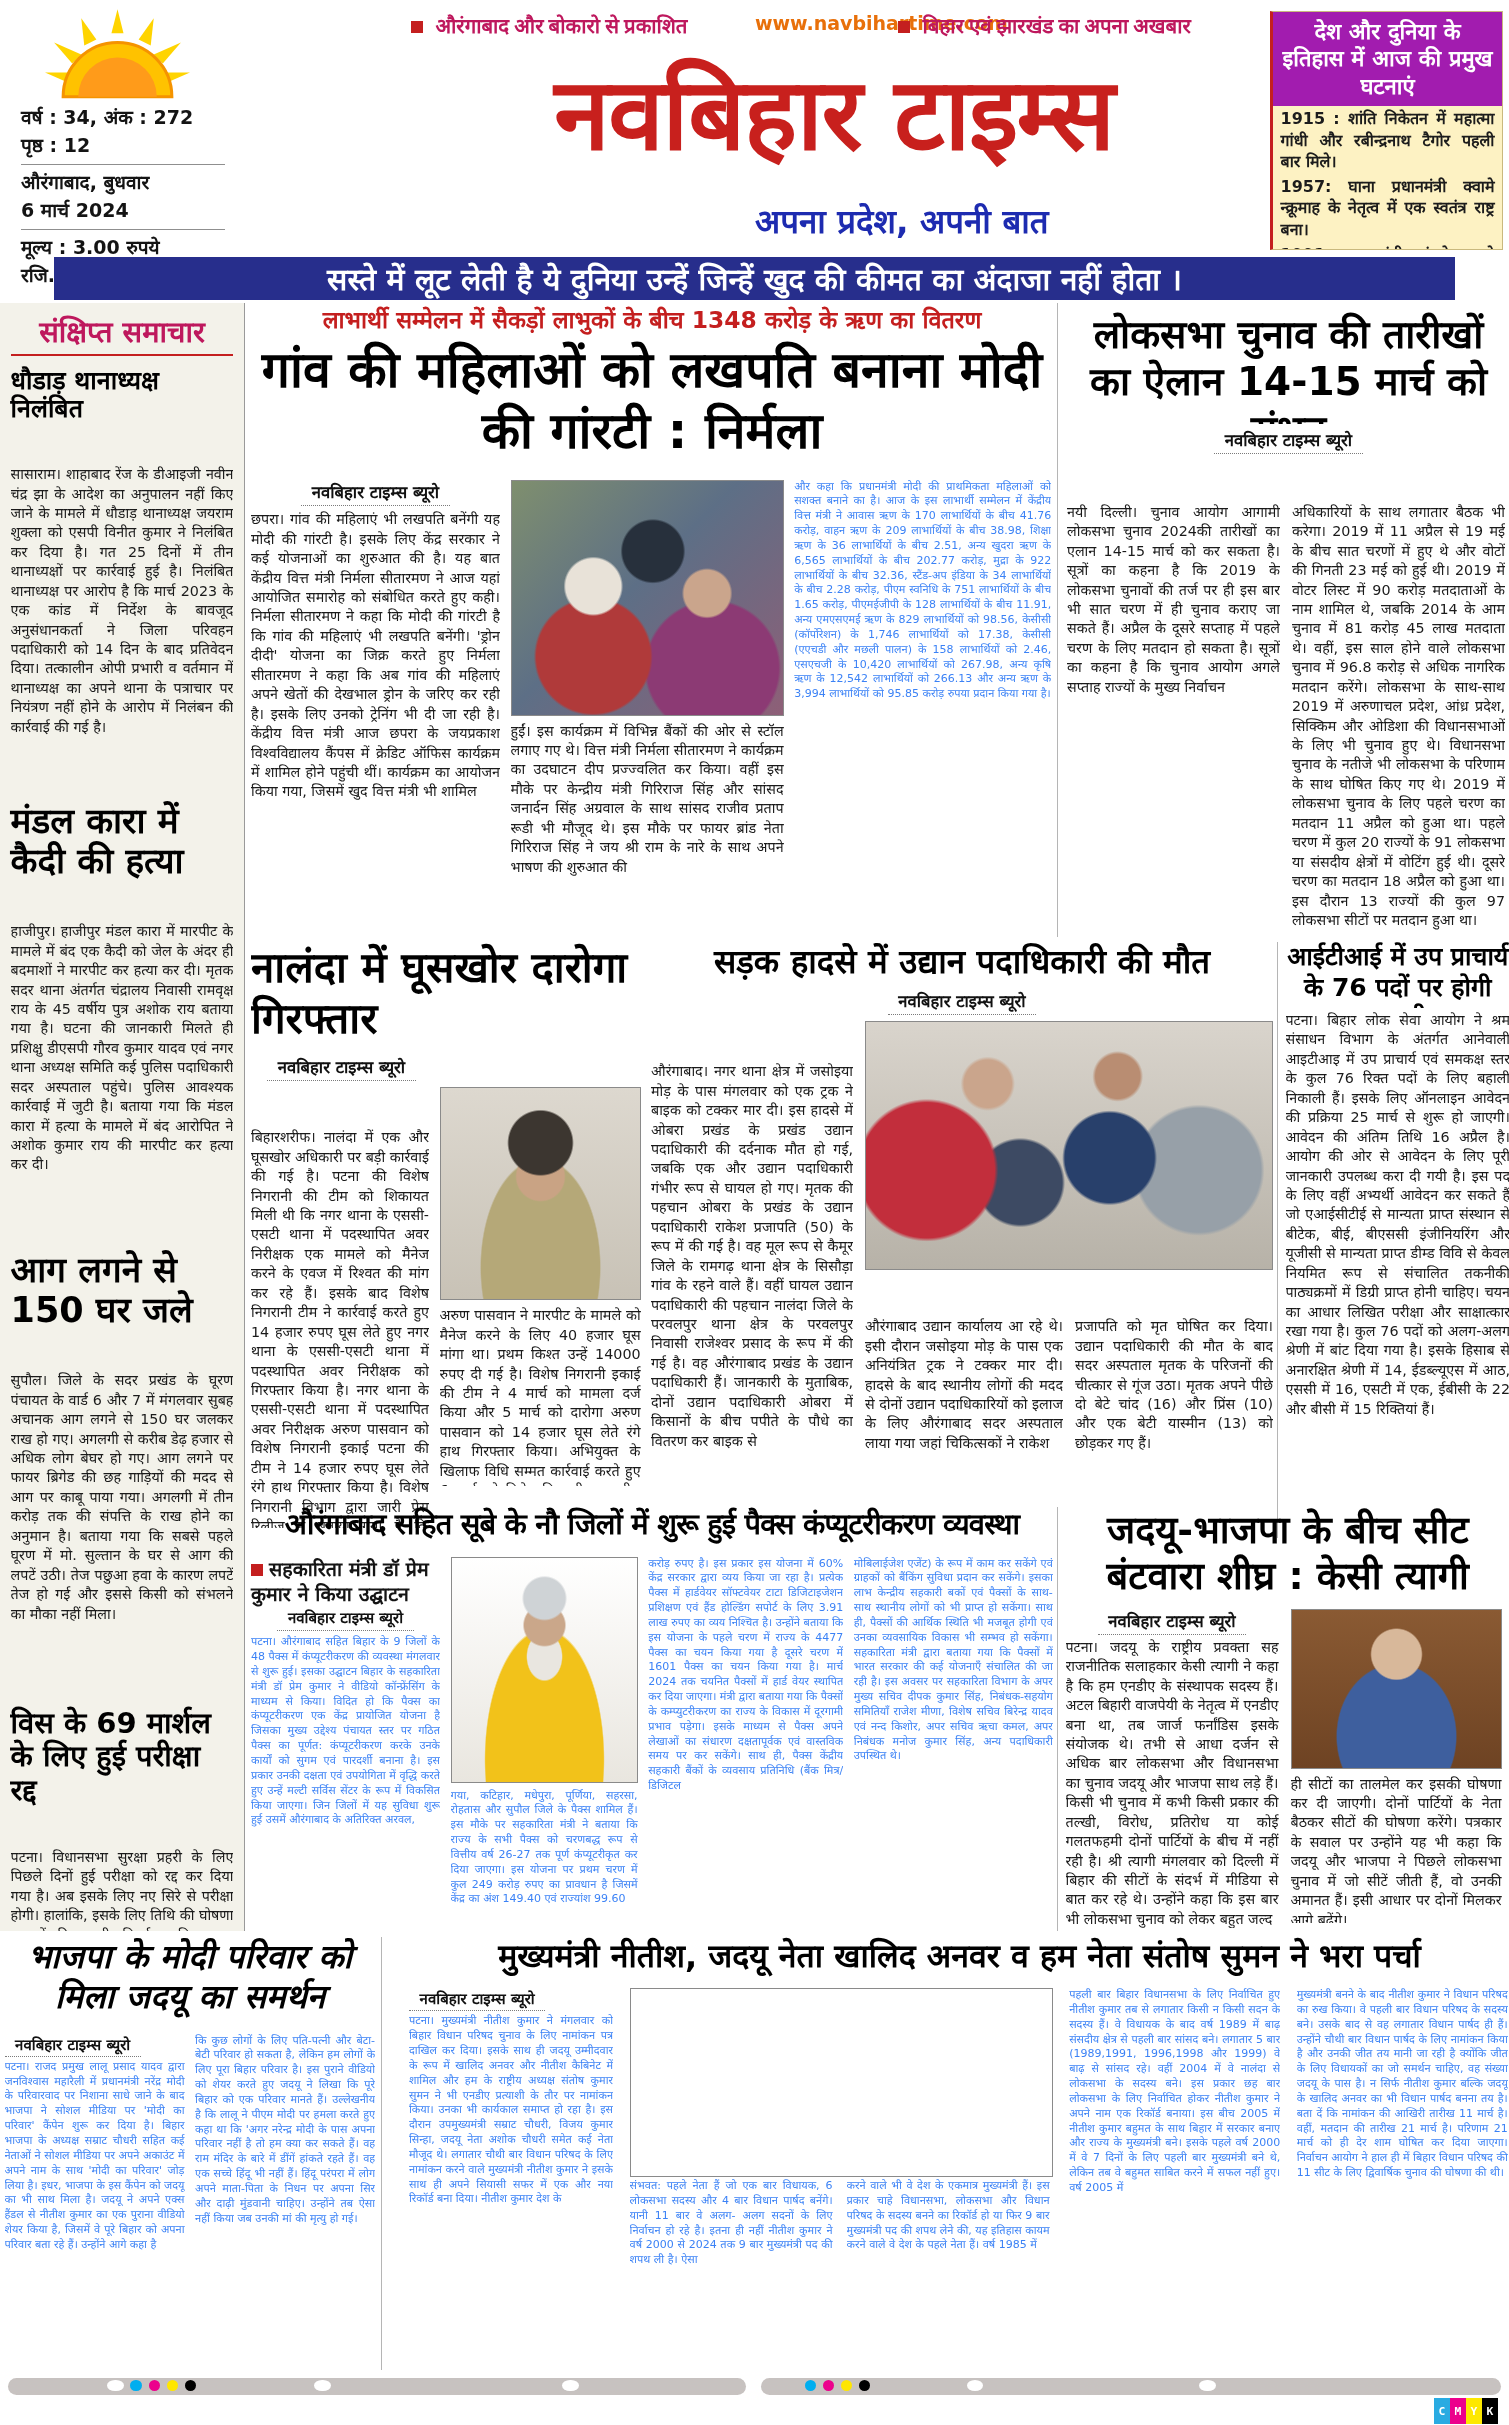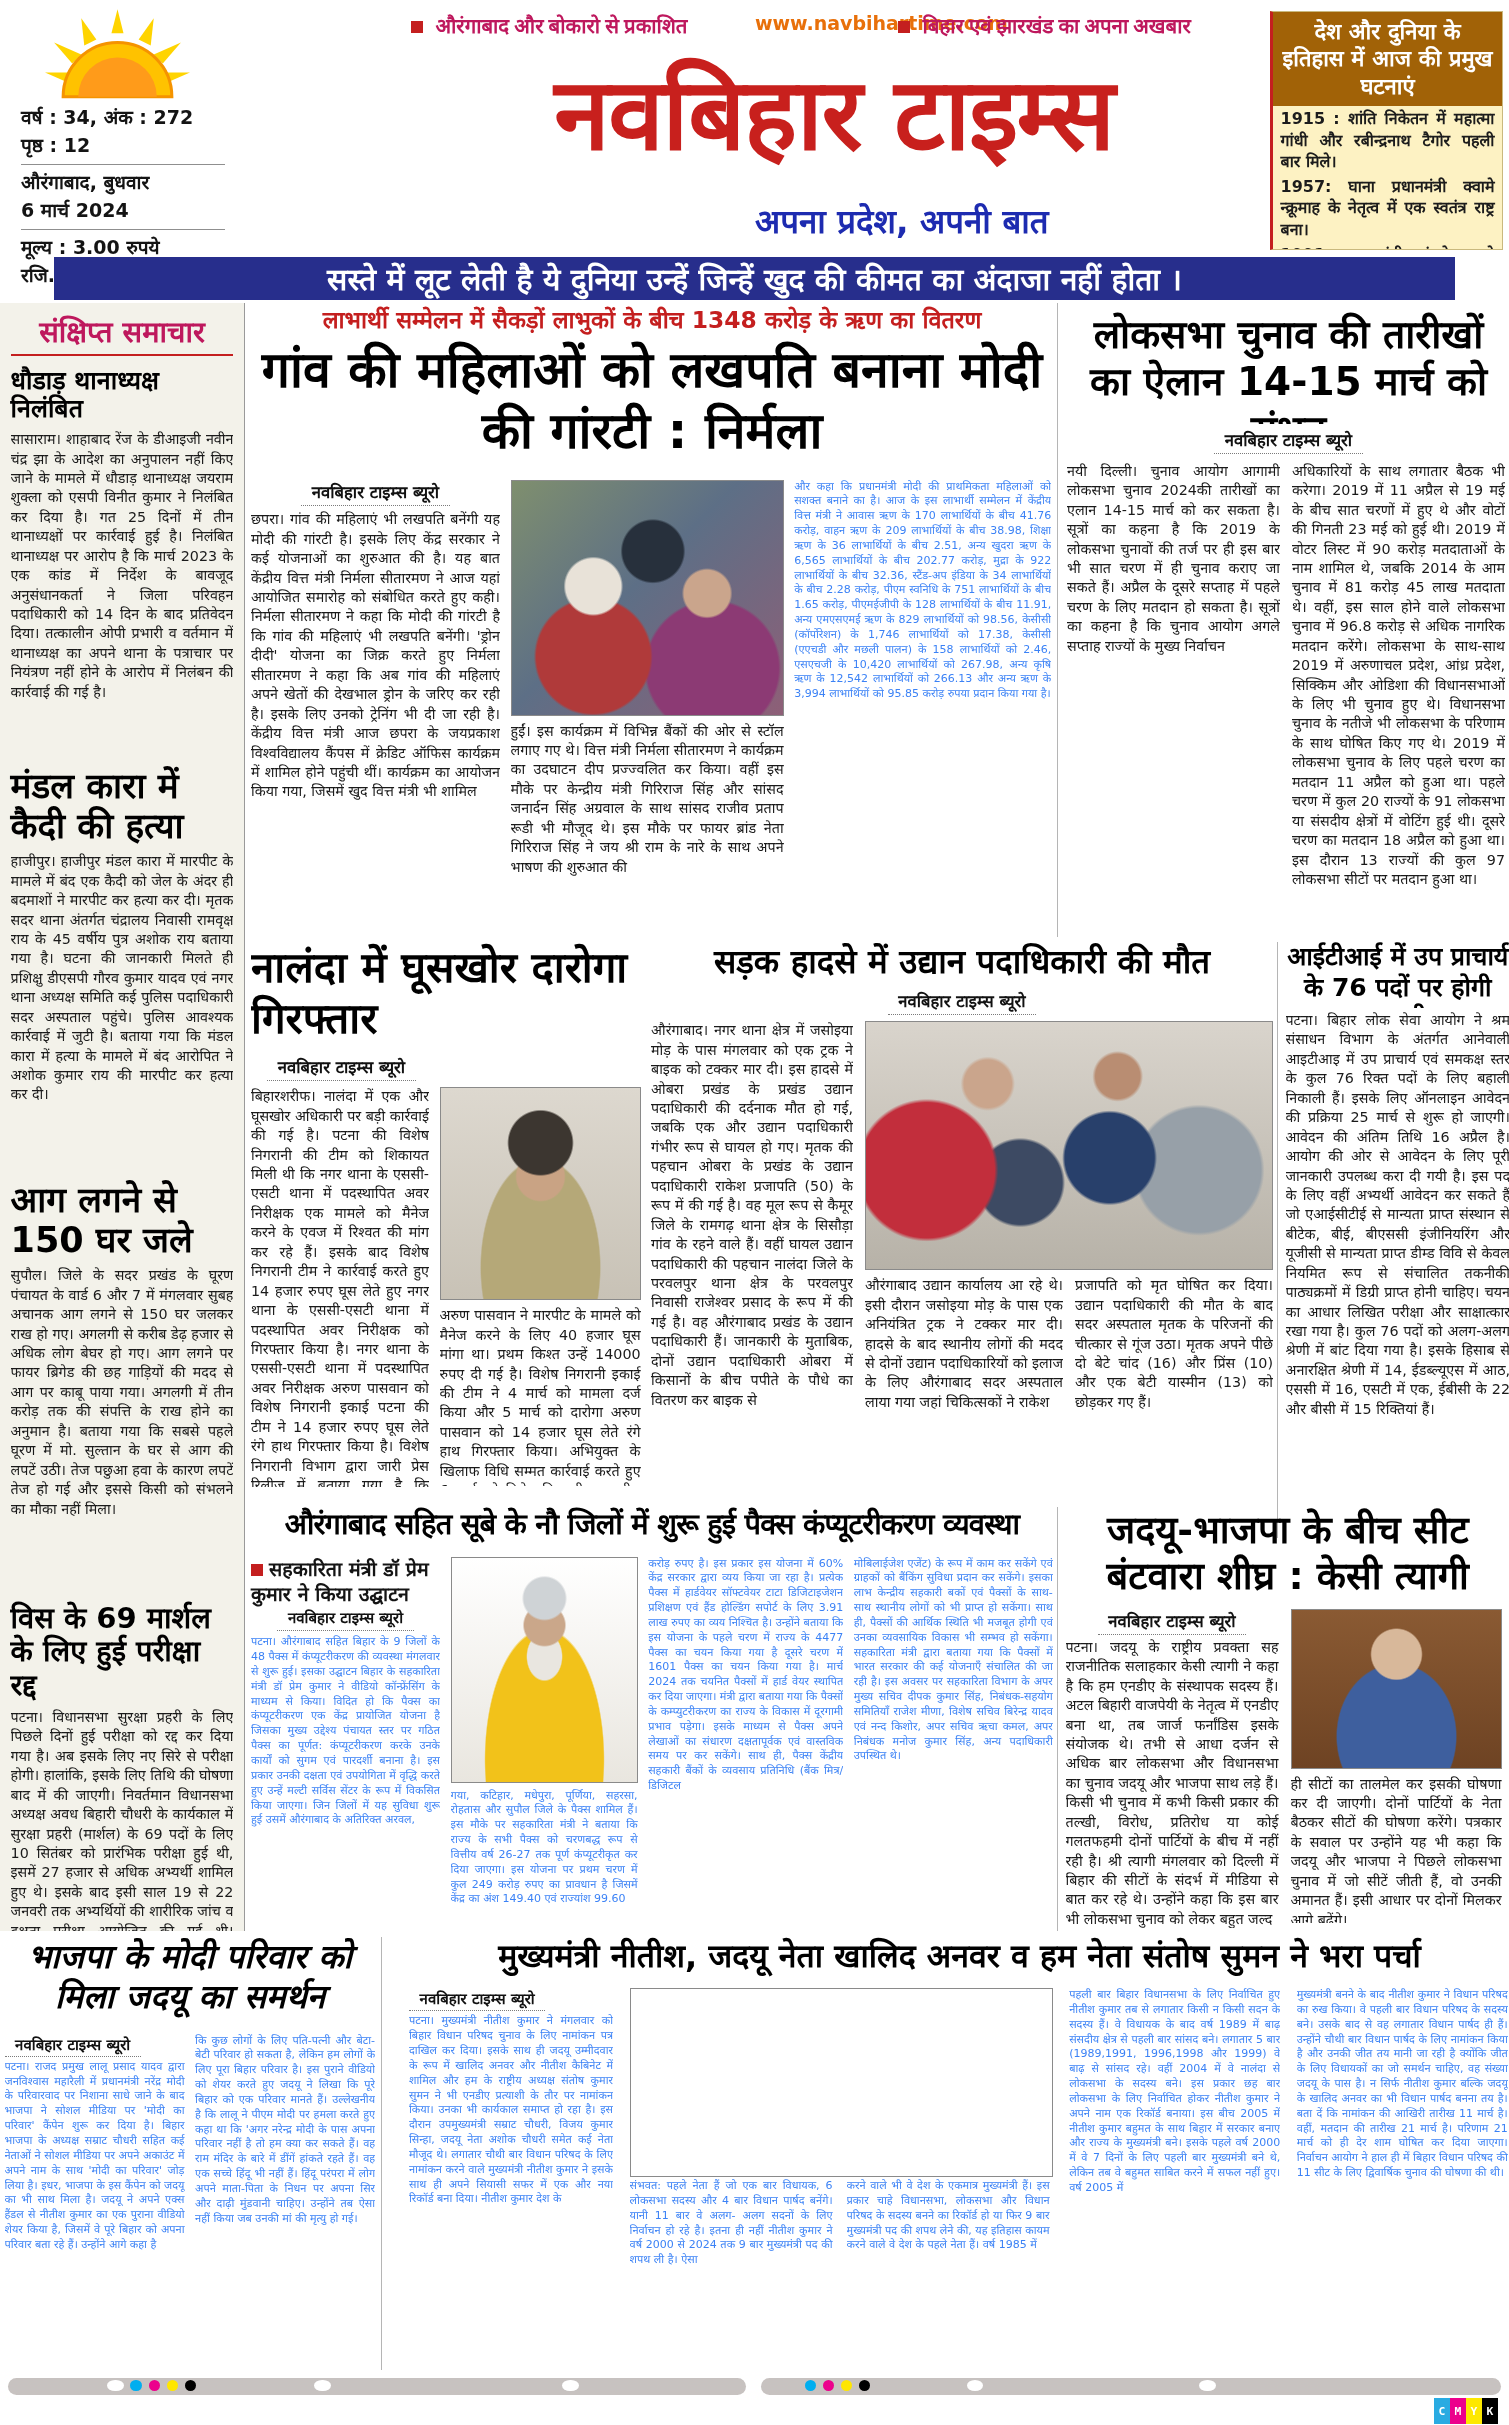--- a/index.html
+++ b/index.html
@@ -6,36 +6,36 @@
   html,body { background:#e8e8e8; }
   .page {
     position:relative; width:1510px; height:2426px; margin:0 auto;
     background:#ffffff; font-family:"DejaVu Sans", sans-serif; color:#141414;
     overflow:hidden;
   }
   .abs { position:absolute; }
   .red { color:#be185d;font-family:Liberation Serif, serif; }
   .bold { font-weight:bold; }
   .center { text-align:center; }
-  .body-text { font-size:14.3px; line-height:1.36; text-align:justify; overflow:hidden; color:#1a1a1a; }
+  .body-text { font-size:14.3px; line-height:1.36; text-align:justify; overflow:hidden; color:#1a1a1a;margin-top:41px; }
   .body-sm { font-size:11px; line-height:1.35; text-align:justify; overflow:hidden; color:#3b82f6; }
   .headline { font-weight:800; color:#000; line-height:1.22; overflow:hidden; }
   .kicker { font-weight:800; color:#c41f1f; }
   .byline-wrap { text-align:center; }
   .byline { display:inline-block; font-weight:800; font-size:16.6px; color:#111;
             border-bottom:1.5px dotted #7a7a7a; padding:0 10.6px 2.3px; }
   .photo { overflow:hidden; border:0.8px solid #8a8a8a; }
   .sq { display:inline-block; width:12px; height:12px; background:#c41f1f; margin-right:6px; vertical-align:middle; }
   .hr-rule { border-top:1.5px solid #8f8f8f; }
   .col-rule { border-left:0.8px solid #b5b5b5; }
   
   .masthead { font-weight:900; color:#c8201d; white-space:nowrap; letter-spacing:-1.5px; }
   .tagline { font-weight:900; color:#1d2bb0; white-space:nowrap; }
   .histbox { border:0.8px solid #c9b97e; background:#fdf2c3; border-left:3px solid #c41f1f; }
-  .histbox .hb-title { background:#a16207; color:#fff; font-weight:800; font-size:22px; line-height:1.25;
+  .histbox .hb-title { background:#a21caf; color:#fff; font-weight:800; font-size:22px; line-height:1.25;
                        padding:6px 7.5px; text-align:center; }
   .hb-ev { font-size:16px; line-height:1.32; font-weight:600; padding:2.3px 7.5px; text-align:justify; color:#1c1c1c; }
   .banner { background:#272e8c; color:#ffffff; font-weight:800; display:flex; align-items:center; justify-content:center;text-align:right; }
   
   .briefs { background:#f3f2ea; border-right:0.8px solid #9a9a9a; padding:7.5px 10.6px; overflow:hidden; }
   .briefs-title { color:#be185d; font-weight:900; font-size:29px; text-align:center;
                   border-bottom:2.3px solid #c41f1f; padding-bottom:4.5px; margin-bottom:6px; }
   .brief-head { font-weight:900; color:#000; line-height:1.15; margin:10.6px 0 6px; }
   
   .print-bar { background:#c7c2c0; border-radius:9px; }

